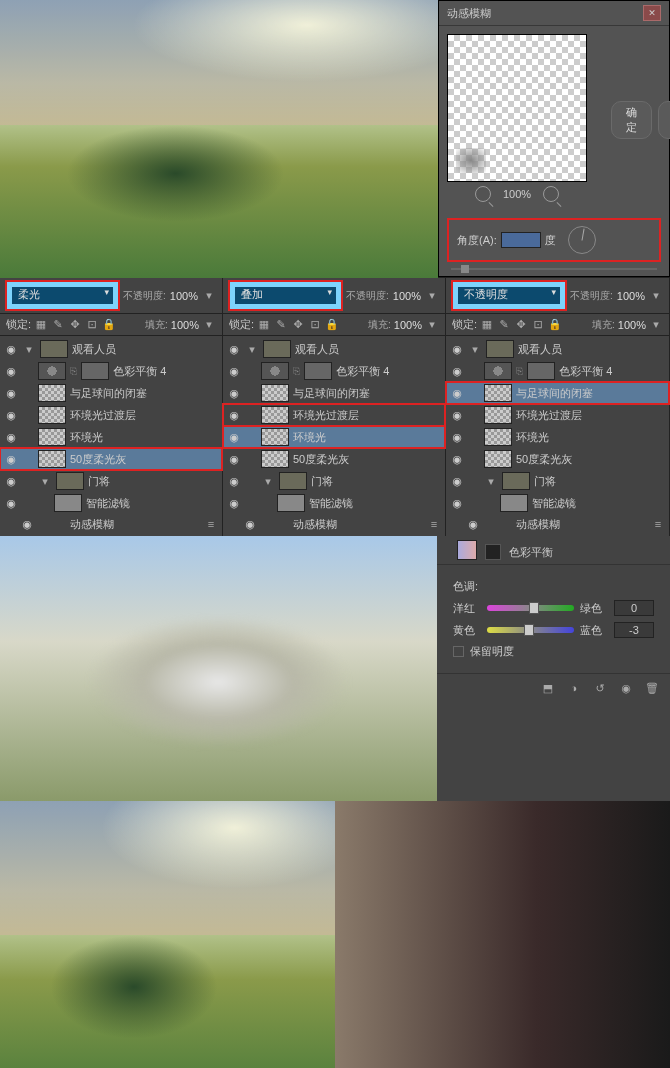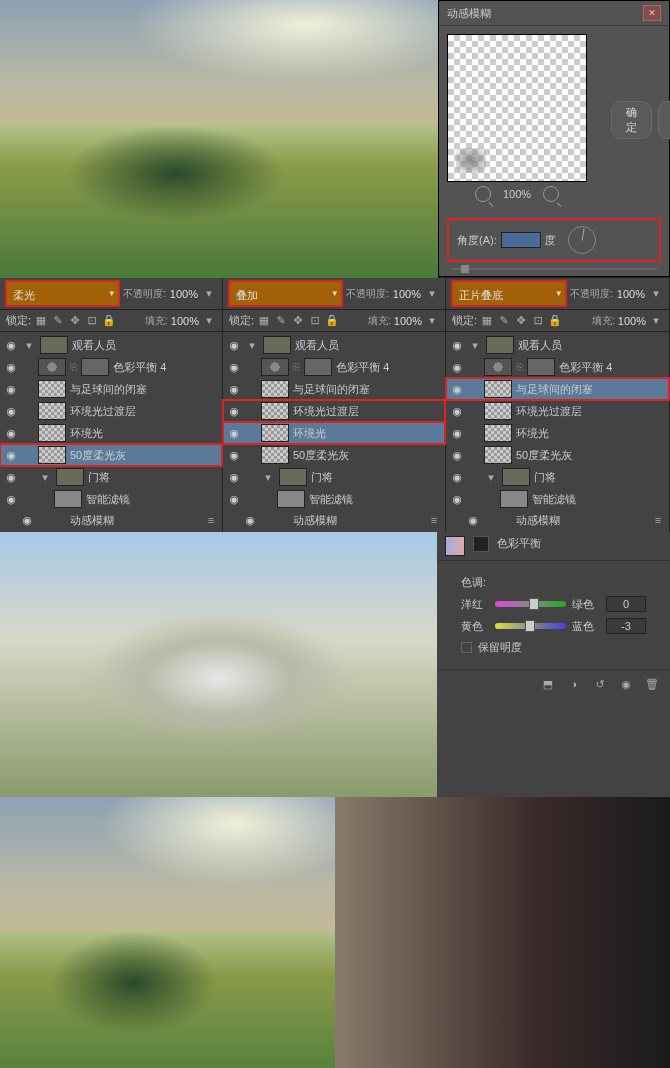--- a/index.html
+++ b/index.html
@@ -27,44 +27,44 @@
 .redbox{border:2px solid #d22;padding:4px 8px;margin:4px 8px}
 .field-row{display:flex;align-items:center;gap:4px;padding:2px 0}
 .inp{background:#3a3a3a;border:1px solid #222;padding:1px 19px;color:#ddd;width:40px}
 .angle-circ{width:28px;height:28px;border:1px solid #888;border-radius:50%;position:relative;margin-left:8px}
 .angle-circ::after{content:"";position:absolute;top:50%;left:50%;width:12px;height:1px;background:#aaa;transform-origin:left;transform:rotate(-80deg)}
 .slider-track{height:2px;background:#666;margin:6px 12px;position:relative}
 .slider-thumb{position:absolute;top:-3px;width:8px;height:8px;background:#888;left:5%}
 .panels{display:flex;width:670px}
 .panel{width:223px;background:#434343;border-right:1px solid #222}
 .p-top{display:flex;align-items:center;padding:3px 6px;gap:4px;border-bottom:1px solid #222}
-.sel{background:#a16207;border:1px solid #7dd3fc;padding:6px 18px 2px 6px;color:#ddd;position:relative;flex:1}
+.sel{background:#0c4a6e;border:6px solid #7dd3fc;padding:0 18px 2px 6px;color:#ddd;position:relative;flex:1}
 .sel::after{content:"▾";position:absolute;right:4px;font-size:9px}
 .redout{outline:2px solid #d22;outline-offset:-1px}
 .lbl{color:#aaa;font-size:10px}
 .val{color:#ddd}
 .lock-row{display:flex;align-items:center;padding:3px 6px;gap:3px;border-bottom:1px solid #222;font-size:10px}
 .ico{width:14px;height:14px;display:inline-flex;align-items:center;justify-content:center;color:#aaa}
 .layers{padding:2px 0}
 .layer{display:flex;align-items:center;padding:2px 4px;gap:4px;min-height:20px}
 .layer.sel-row{background:#5a7a9a}
 .layer.red-row{outline:2px solid #d22;outline-offset:-1px}
 .eye{width:14px;text-align:center;color:#ccc}
 .indent{width:12px}
 .thumb{width:28px;height:18px;background:#666;border:1px solid #222;flex-shrink:0}
 .thumb.check{background:repeating-conic-gradient(#999 0 25%,#ccc 0 50%) 0 0/6px 6px}
 .thumb.adj{background:radial-gradient(circle,#888 30%,#555 30%)}
 .thumb.folder{background:#6a6a5a}
 .lname{flex:1;white-space:nowrap;overflow:hidden}
 .link-ico{color:#888;font-size:9px}
 .cb-panel{background:#434343;width:233px}
-.cb-head{display:flex;align-items:flex-start;padding:4px 8px;gap:8px;border-bottom:1px solid #333}
+.cb-head{display:flex;align-items:flex-end;padding:4px 20px;gap:8px;border-bottom:1px solid #333}
 .cb-ico{width:20px;height:20px;background:linear-gradient(to right,#aad,#daa);border:1px solid #222}
 .cb-body{padding:8px 12px}
-.cb-row{display:flex;align-items:center;gap:6px;margin:6px 12px}
+.cb-row{display:flex;align-items:center;gap:6px;margin:6px 4px}
 .cb-slider{flex:1;height:6px;border-radius:3px;position:relative}
 .cb-slider.cyan-red{background:linear-gradient(to right,#0dd,#888,#d22)}
 .cb-slider.mag-grn{background:linear-gradient(to right,#d4d,#888,#2a2)}
 .cb-slider.yel-blu{background:linear-gradient(to right,#dd4,#888,#44d)}
 .cb-thumb{position:absolute;top:-3px;width:10px;height:12px;background:#ccc;border:1px solid #555}
 .cb-val{width:40px;background:#3a3a3a;border:1px solid #222;padding:1px 4px;text-align:center}
 .cb-foot{display:flex;justify-content:flex-end;gap:10px;padding:6px 10px;border-top:1px solid #333}
 .foot-ico{width:16px;height:16px;color:#aaa;display:flex;align-items:center;justify-content:center}
 </style>
 </head>
@@ -270,21 +270,21 @@
           <span class="indent"></span>
           <span class="indent"></span>
           <span class="lname">动感模糊</span>
           <span class="ico">≡</span>
         </div>
     </div>
   </div>
 
   <div class="panel" style="width:224px">
     <div class="p-top">
-      <div class="sel redout">正片叠底</div>
+      <div class="sel redout">不透明度</div>
       <span class="lbl">不透明度:</span>
       <span class="val">100%</span>
         <span class="ico">▾</span>
     </div>
     <div class="lock-row">
       <span>锁定:</span>
       <span class="ico">▦</span>
         <span class="ico">✎</span>
         <span class="ico">✥</span>
         <span class="ico">⊡</span>

